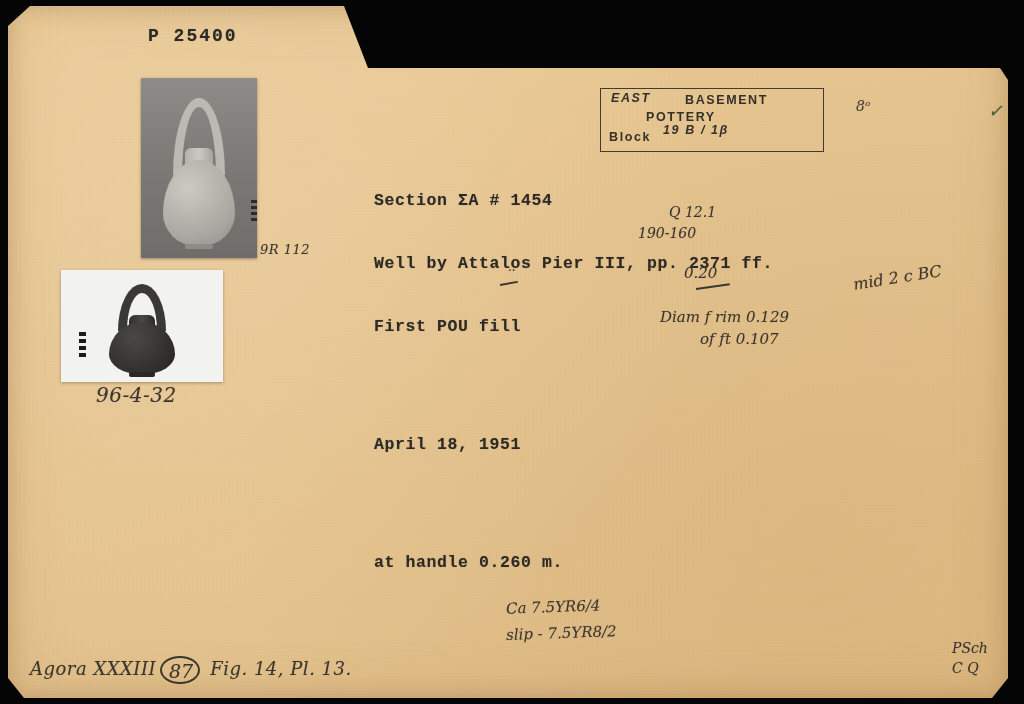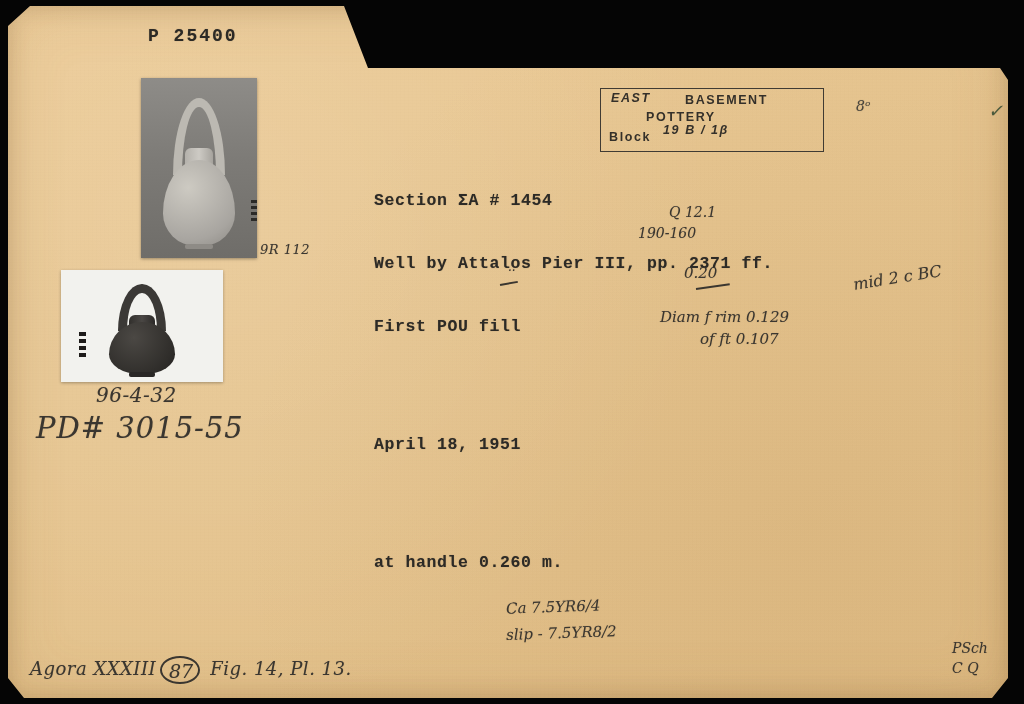--- a/index.html
+++ b/index.html
@@ -299,21 +299,20 @@
           <i></i>
           <i></i>
           <i></i>
       </div>
     </div>
 
     <div class="hand" id="cap-top">9R 112</div>
 
     <div class="hand" id="cap-bottom">96-4-32</div>
 
-    <div class="hand" id="pd-number">PD# 3015-55</div>
 
     <div id="stamp-box">
       <div class="stamp-line" id="stamp-east">EAST</div>
       <div class="stamp-line" id="stamp-basement">BASEMENT</div>
       <div class="stamp-line" id="stamp-pottery">POTTERY</div>
       <div class="stamp-line" id="stamp-block">Block</div>
       <div class="stamp-line" id="stamp-blockno">19 B / 1β</div>
     </div>
 
     <div class="typed" id="body-block">

